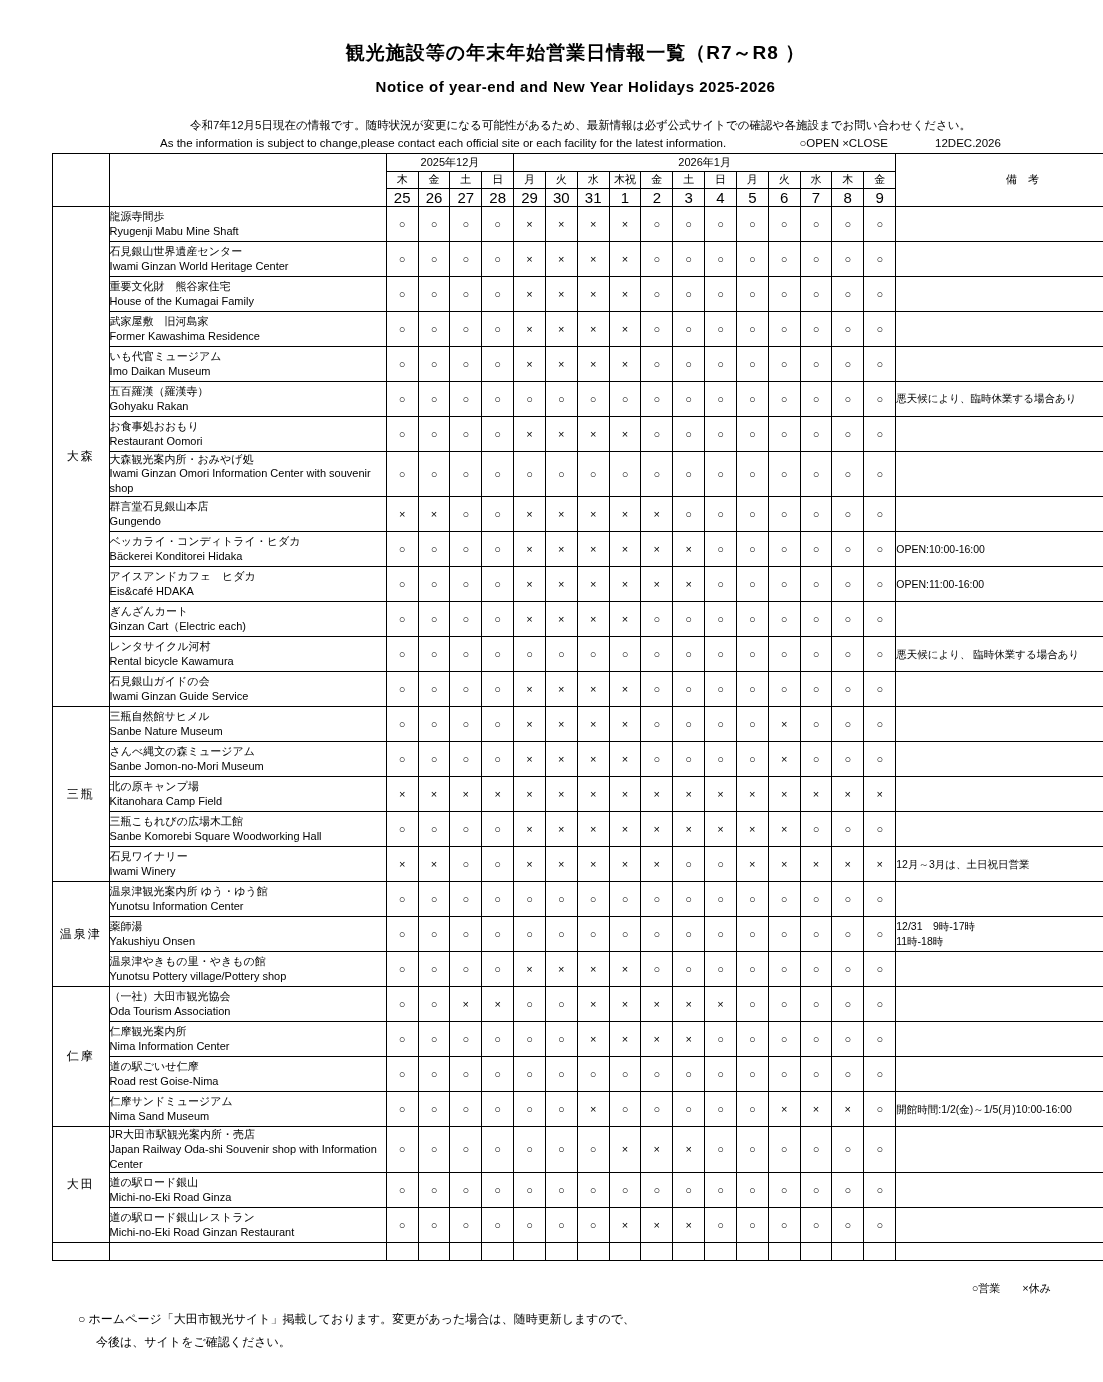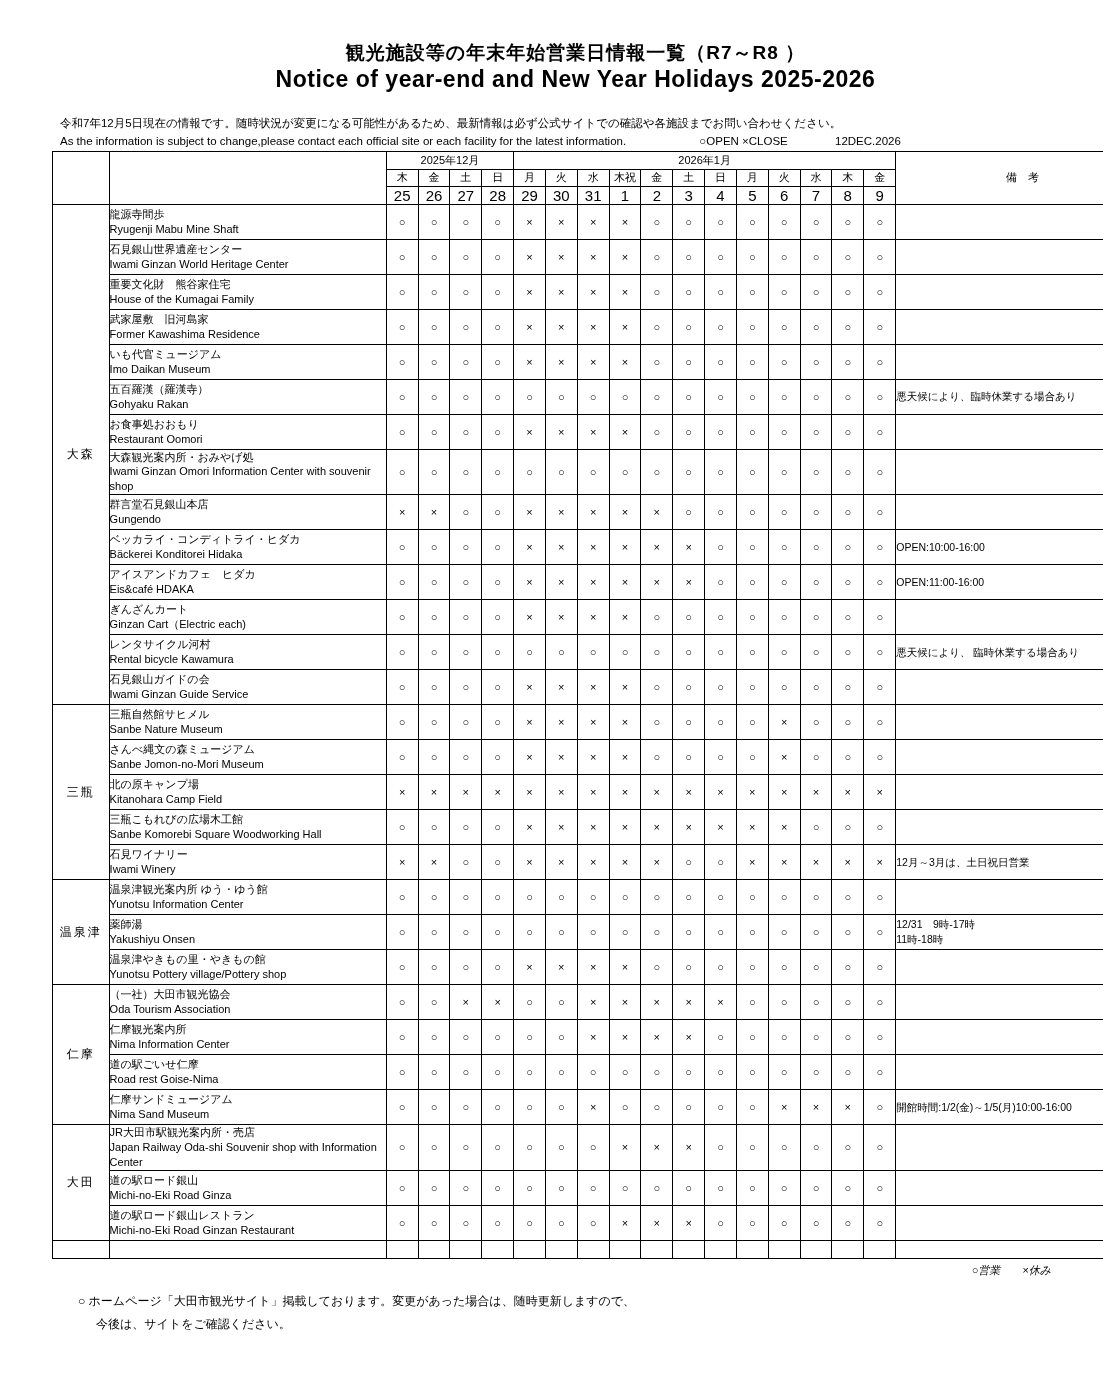--- a/index.html
+++ b/index.html
@@ -25,29 +25,30 @@
     text-align: center;
     padding-top: 40px;
     padding-left: 48px;
   }
   .title-main {
     font-size: 19px;
     font-weight: bold;
     letter-spacing: 1px;
   }
   .title-sub {
-    font-size: 23px;
+    font-size: 15px;
     font-weight: bold;
-    margin-top: 0;
+    margin-top: 12px;
     letter-spacing: 0.5px;
   }
   .notes {
     margin: 22px 2px 0 60px;
     font-size: 11.5px;
     line-height: 1.55;
+    text-align: center;
   }
   .notes .line2 {
     position: relative;
   }
   .notes .legend-open {
     display: inline-block;
     margin-left: 70px;
   }
   .notes .legend-date {
     display: inline-block;
@@ -117,22 +118,21 @@
   .note-cell .n2 { display: block; }
   .note-split {
     display: flex;
     justify-content: space-between;
   }
   .thick-top td, .thick-top th { border-top: 2px solid #000; }
   .empty-row td { height: 17px; }
   .legend-bottom {
     text-align: right;
     font-size: 11px;
-    margin: 4px 52px 0 0;
-    font-style: italic;
+    margin: 20px 52px 0 0;
   }
   .footnotes {
     margin: 14px 0 0 78px;
     font-size: 12px;
     line-height: 1.6;
   }
   .footnotes div { margin-bottom: 4px; }
   .footnotes .indent { padding-left: 18px; }
 </style>
 </head>

